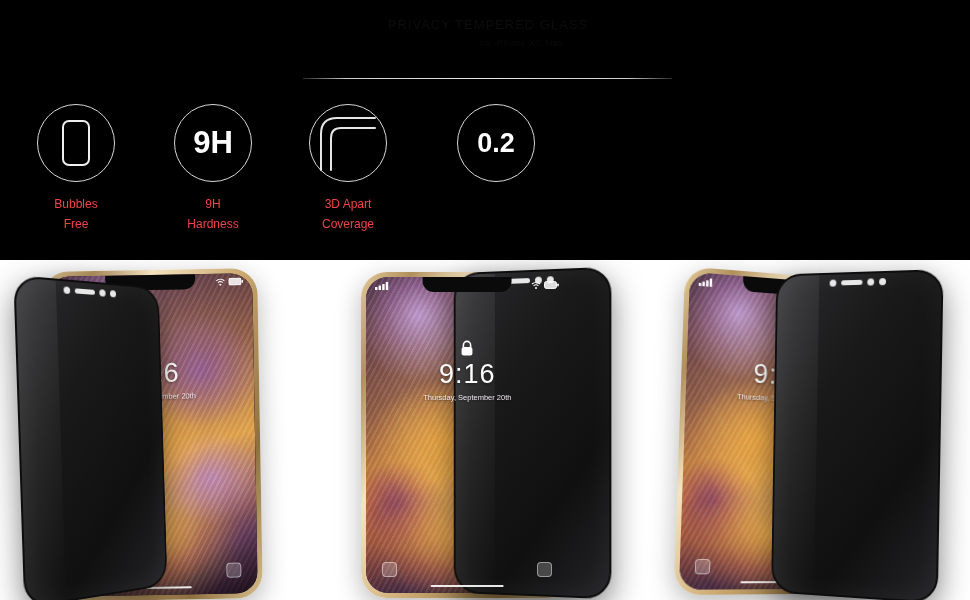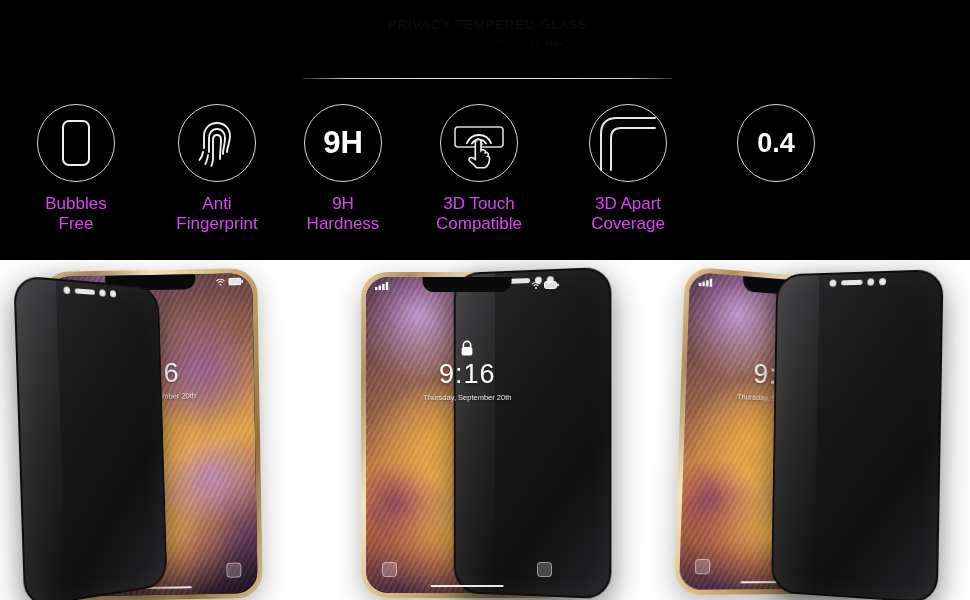--- a/index.html
+++ b/index.html
@@ -22,21 +22,21 @@
   .banner-rule { position:absolute; left:303px; top:78px; width:369px;
                  height:1px;
                  background:linear-gradient(to right,#2a2a2a,#cfcfcf 12%,#e8e8e8 50%,#cfcfcf 88%,#2a2a2a); }
 
   .features { position:absolute; left:0; top:104px; width:970px;
               display:flex; align-items:flex-start; }
   .feature { flex:0 0 auto; text-align:center; color:#f2f2f2; }
   .feature .circle { width:78px; height:78px; border:1.6px solid #d8d8d8;
                      border-radius:50%; margin:0 auto 12px auto;
                      position:relative; }
-  .feature .cap { font-size:17px; line-height:20px; color:#d946ef;
+  .feature .cap { font-size:12px; line-height:20px; color:#ef4444;
                   white-space:pre-line; font-weight:400; }
 
   
   .ic-phone { position:absolute; left:50%; top:50%;
               transform:translate(-50%,-50%);
               width:28px; height:46px; border:2.4px solid #efefef;
               border-radius:7px; }
 
   .ic-fp { position:absolute; left:50%; top:50%;
            transform:translate(-50%,-50%); }
@@ -132,81 +132,45 @@
     <div class="features">
 
       <div class="feature" style="flex-basis:152px">
         <div class="circle">
           <div class="ic-phone"></div>
         </div>
         <div class="cap">Bubbles
 Free</div>
       </div>
 
-      <div class="feature" style="flex-basis:130px">
-        <div class="circle">
-          <svg class="ic-fp" width="46" height="50" viewBox="0 0 46 50" fill="none" stroke="#f0f0f0" stroke-width="1.9" stroke-linecap="round">
-            <path d="M23 5c-8 0-13 6-13 13v12"></path>
-            <path d="M23 11c-5 0-8 4-8 9v14"></path>
-            <path d="M23 17c-2.6 0-4 2-4 5v18"></path>
-            <path d="M23 5c8 0 13 6 13 13 0 7-3 11-3 16"></path>
-            <path d="M23 11c5 0 8 4 8 9 0 7-2 10-2 16"></path>
-            <path d="M23 17c2.6 0 4 2 4 5 0 7-1 11-1 19"></path>
-            <path d="M9 34c-.6 4-2 6-3.5 8"></path>
-            <path d="M14 37c-.4 4-1.4 6-2.6 9"></path>
-            <path d="M19 41c-.3 3.5-.8 5-1.6 7"></path>
-          </svg>
-        </div>
-        <div class="cap">Anti
-Fingerprint</div>
-      </div>
 
 
       <div class="feature" style="flex-basis:122px">
         <div class="circle">
           <div class="ic-txt ic-9h">9H</div>
         </div>
         <div class="cap">9H
 Hardness</div>
       </div>
 
-      <div class="feature" style="flex-basis:150px">
-        <div class="circle">
-          <svg class="ic-touch" width="60" height="60" viewBox="0 0 60 60" fill="none">
-            <rect x="6" y="14" width="48" height="20" rx="3" stroke="#d9d9d9" stroke-width="1.6"></rect>
-            <g stroke="#f2f2f2" stroke-width="1.9" stroke-linecap="round" fill="none">
-              <path d="M18 30 A13 13 0 0 1 42 30"></path>
-              <path d="M23 30.5 A8.5 8.5 0 0 1 37 30.5"></path>
-              <path d="M27 31 A4 4 0 0 1 33 31"></path>
-            </g>
-            <path d="M29 26 q3 0 3 3.4 v8.3 q1.6-1.6 3.4-.6 q1.8 1 1 2.6
-                     q2-.6 2.8 1 q.8 1.6-.4 2.6 q1.8.2 1.8 2.2
-                     q0 6.2-4.6 9.2 h-8.4 q-3-3.6-6.6-6.4
-                     q-1.8-1.5-.3-3 q1.5-1.5 3.6-.2 l2 1.3 v-16.6
-                     q0-3.4 3-3.4 z" fill="#0b0b0b" stroke="#f2f2f2" stroke-width="1.6"></path>
-          </svg>
-        </div>
-        <div class="cap">3D Touch
-Compatible</div>
-      </div>
 
       <div class="feature" style="flex-basis:148px">
         <div class="circle">
           <svg class="ic-corner" width="62" height="62" viewBox="0 0 62 62" fill="none" stroke="#e6e6e6" stroke-linecap="round">
             <path d="M4 58 L4 22 Q4 6 20 6 L58 6" stroke-width="2"></path>
             <path d="M14 58 L14 26 Q14 16 24 16 L58 16" stroke-width="2"></path>
           </svg>
         </div>
         <div class="cap">3D Apart
 Coverage</div>
       </div>
 
       <div class="feature" style="flex-basis:148px">
         <div class="circle">
-          <div class="ic-txt ic-03">0.4</div>
+          <div class="ic-txt ic-03">0.2</div>
         </div>
       </div>
 
     </div>
   </div>
 
   <div class="photos">
 
     <div class="shot">
 

